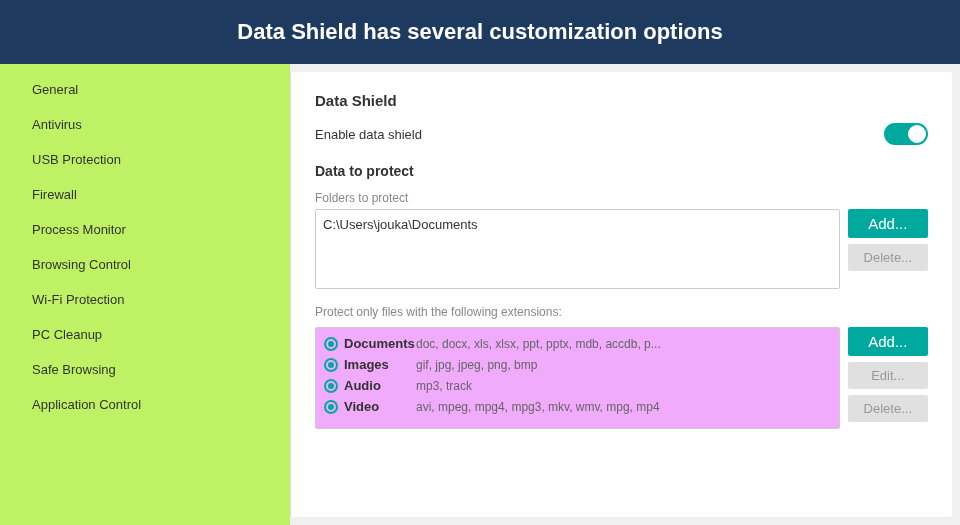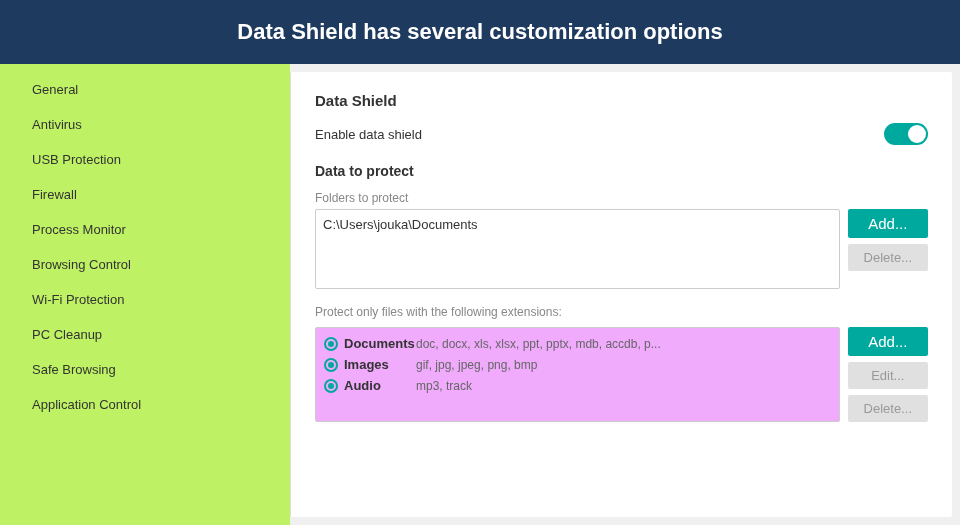--- a/index.html
+++ b/index.html
@@ -307,20 +307,25 @@
         <div class="ext-item">
           <div class="radio-circle"></div>
           <span class="ext-type">Images</span>
           <span class="ext-values">gif, jpg, jpeg, png, bmp</span>
         </div>
         <div class="ext-item">
           <div class="radio-circle"></div>
           <span class="ext-type">Audio</span>
           <span class="ext-values">mp3, track</span>
         </div>
+        <div class="ext-item">
+          <div class="radio-circle"></div>
+          <span class="ext-type">Video</span>
+          <span class="ext-values">avi, mpeg, mpg4, mpg3, mkv, wmv, mpg, mp4</span>
+        </div>
       </div>
       <div class="btn-group-right-ext">
         <button class="btn-teal">Add...</button>
         <button class="btn-gray">Edit...</button>
         <button class="btn-gray">Delete...</button>
       </div>
     </div>
 
   </div>
 </div>

